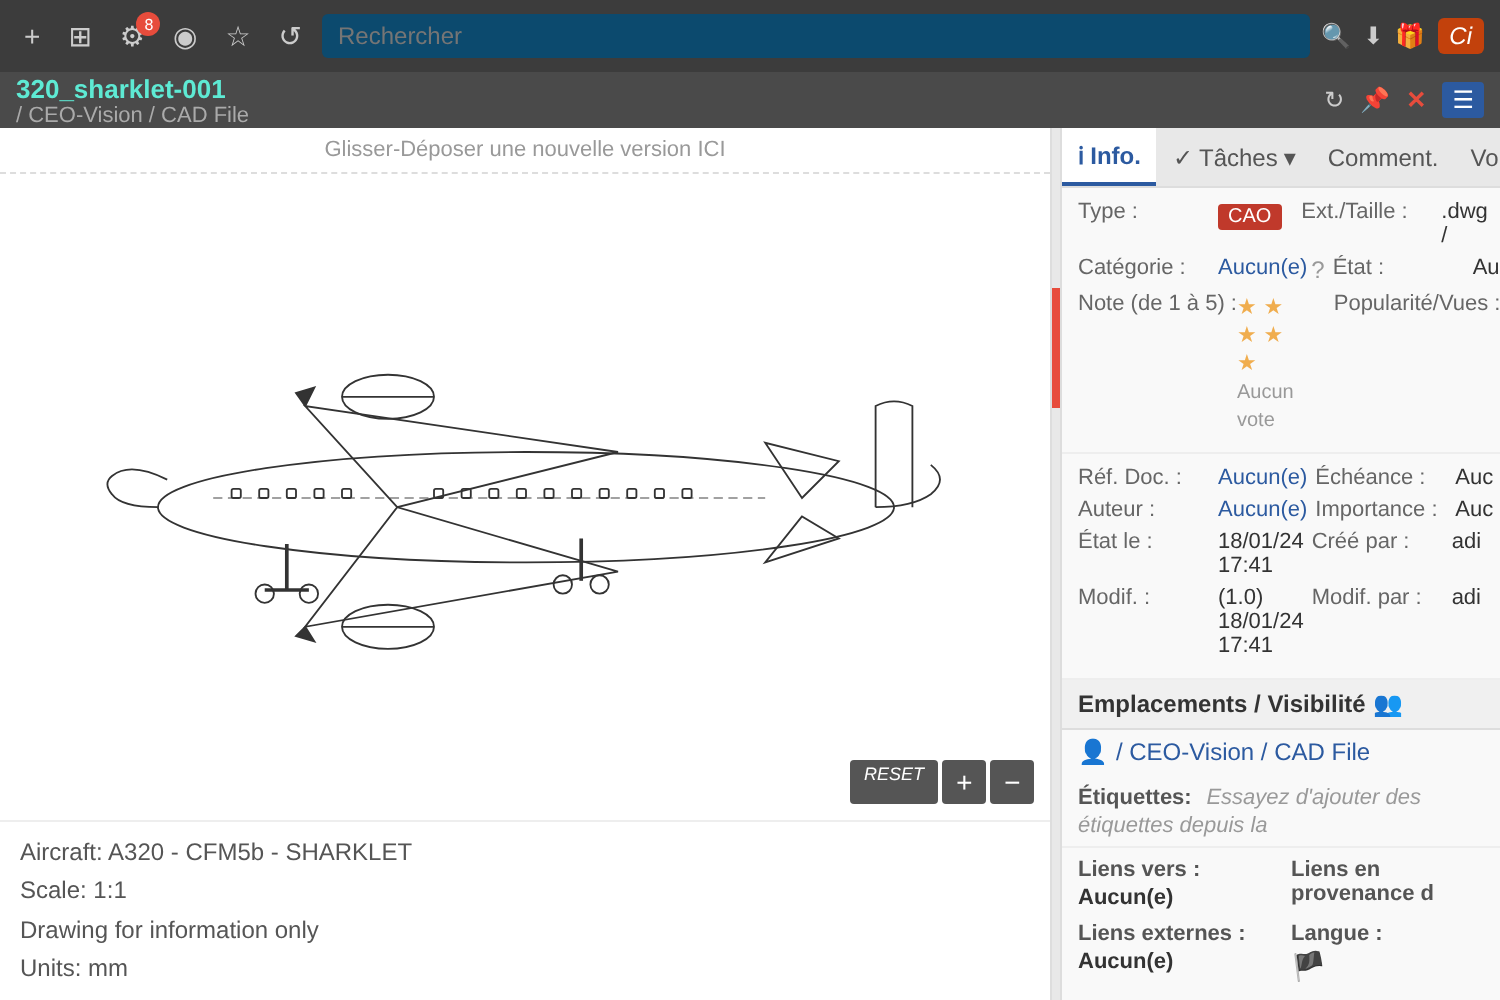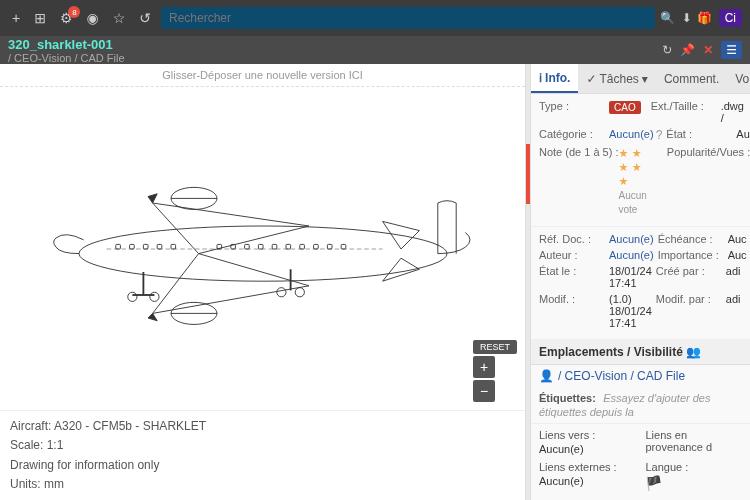--- a/index.html
+++ b/index.html
@@ -47,21 +47,21 @@
     }
     .plane-svg { width: 460px; height: 280px; }
 
     .drawing-info {
       padding: 6px 10px; font-size: 10px; color: #555;
       border-top: 1px solid #eee; line-height: 1.6;
     }
 
     .zoom-controls {
       position: absolute; right: 8px; bottom: 8px;
-      display: flex; flex-direction: column; gap: 2px;
+      display: flex; flex-direction: row; gap: 2px; font-style: italic;
     }
     .zoom-btn {
       width: 22px; height: 22px; background: #555; color: white;
       display: flex; align-items: center; justify-content: center;
       cursor: pointer; font-size: 14px; border-radius: 2px;
     }
     .reset-btn {
       background: #555; color: white; font-size: 9px; padding: 2px 4px;
       text-align: center; cursor: pointer; border-radius: 2px; width: 44px;
     }
@@ -99,21 +99,21 @@
       padding: 5px 8px; background: #f0f0f0; border-bottom: 1px solid #ddd;
       display: flex; align-items: center; gap: 4px;
     }
 
     .location-item {
       padding: 4px 8px; font-size: 11px; color: #2c5aa0; cursor: pointer;
       display: flex; align-items: center; gap: 4px;
     }
 
     .links-section { padding: 5px 8px; }
-    .links-row { display: flex; gap: 10px; margin-bottom: 6px; }
+    .links-row { display: flex; gap: 10px; margin-bottom: 6px; font-weight: bold; }
     .link-col { flex: 1; }
     .link-title { font-size: 11px; color: #555; margin-bottom: 2px; }
     .link-value { font-size: 11px; color: #333; }
 
     .flag-icon { font-size: 14px; }
   </style>
 </head>
 <body>
 
 <div class="toolbar">
@@ -124,21 +124,21 @@
     <span class="badge">8</span>
   </span>
   <span class="toolbar-icon">◉</span>
   <span class="toolbar-icon">☆</span>
   <span class="toolbar-icon">↺</span>
   <input class="search-bar" type="text" placeholder="Rechercher" style="">
   <div class="toolbar-right">
     <span style="color:#ccc;">🔍</span>
     <span style="color:#ccc;">⬇</span>
     <span style="color:#ccc;">🎁</span>
-    <span style="background:#4c1d95; color:white; padding:2px 6px; border-radius:3px;">Ci</span>
+    <span style="background:#c2410c; color:white; padding:2px 6px; border-radius:3px;font-style:italic;">Ci</span>
   </div>
 </div>
 
 <div class="file-header">
   <div>
     <div class="file-title">320_sharklet-001</div>
     <div class="file-path">/ CEO-Vision / CAD File</div>
   </div>
   <div class="file-actions">
     <span class="file-action-btn">↻</span>

